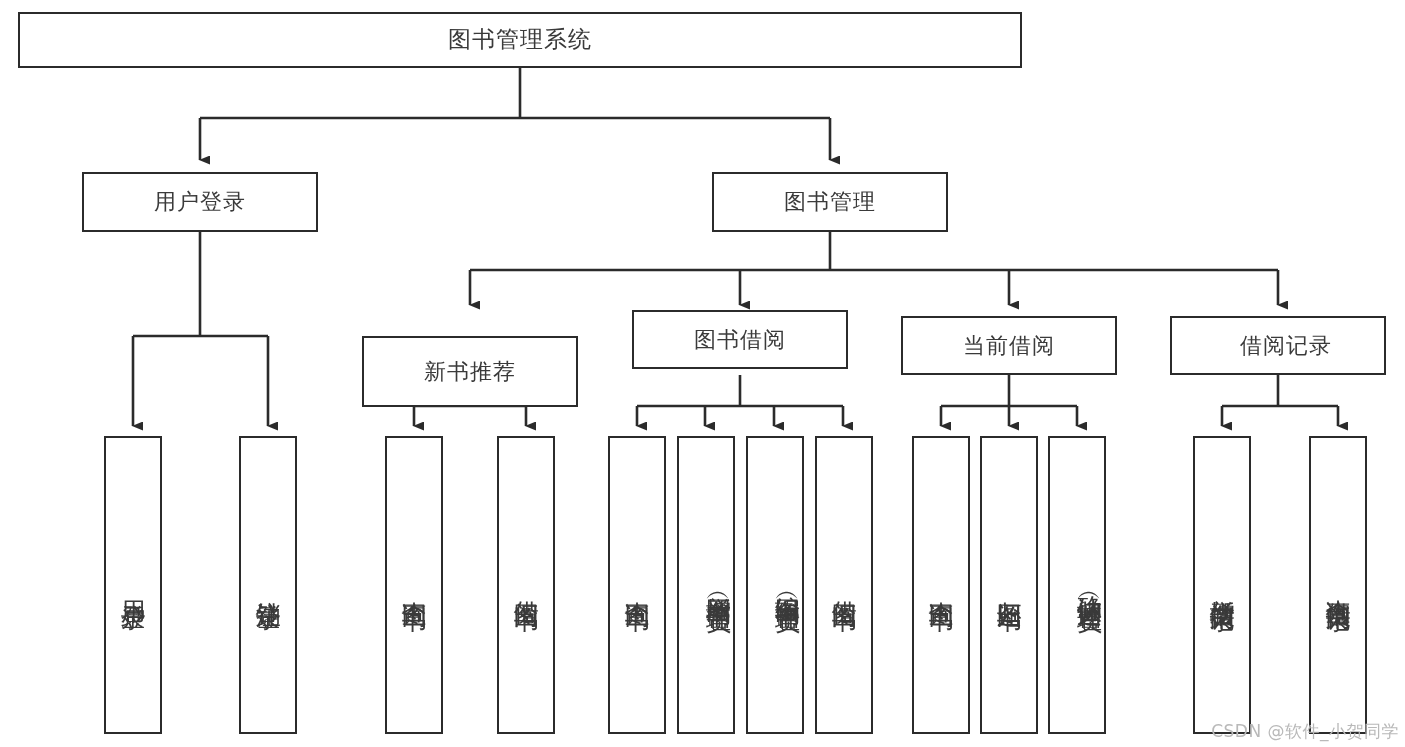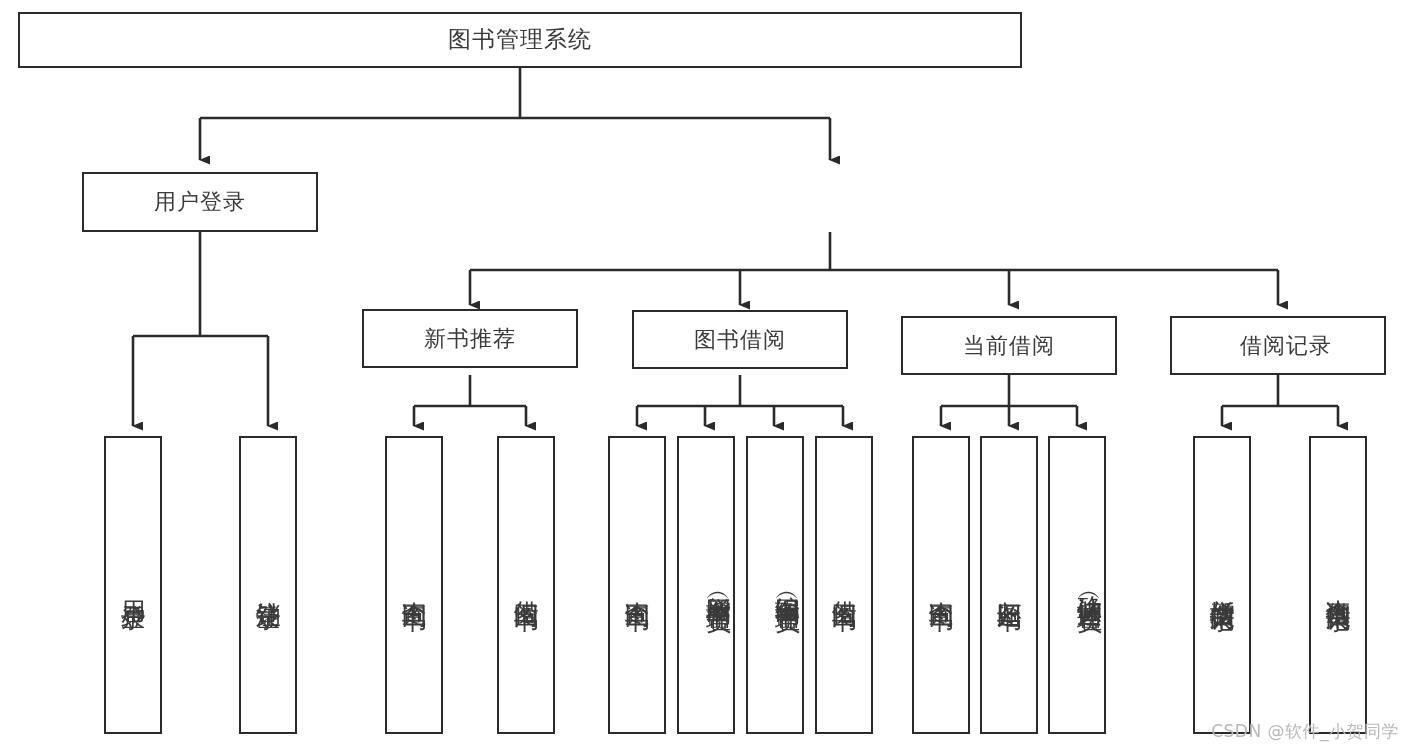--- a/index.html
+++ b/index.html
@@ -124,22 +124,23 @@
       <path d="M1222,406 L1338,406"></path>
       <path d="M1222,406 L1222,426" marker-end="url(#arw)"></path>
       <path d="M1338,406 L1338,426" marker-end="url(#arw)"></path>
     </g>
   </svg>
 
   <div class="node horiz root" style="left:18px; top:12px; width:1004px; height:56px;">图书管理系统</div>
 
   <div class="node horiz" style="left:82px; top:172px; width:236px; height:60px;">用户登录</div>
 
+  <div class="node horiz" style="left:712px; top:172px; width:236px; height:60px;">图书管理</div>
 
-  <div class="node horiz" style="left:362px; top:309px; width:216px; height:59px;">新书推荐</div>
+  <div class="node horiz" style="left:362px; top:336px; width:216px; height:71px;">新书推荐</div>
 
   <div class="node horiz" style="left:632px; top:310px; width:216px; height:59px;">图书借阅</div>
 
   <div class="node horiz" style="left:868px; top:316px; width:216px; height:59px;margin-left:33px;">当前借阅</div>
 
   <div class="node horiz" style="left:1170px; top:316px; width:216px; height:59px;padding-left:16px;">借阅记录</div>
 
   <div class="node vert" style="left:104px; top:436px; width:58px; height:298px;">用户登录</div>
 
   <div class="node vert" style="left:239px; top:436px; width:58px; height:298px;">注销登录</div>

